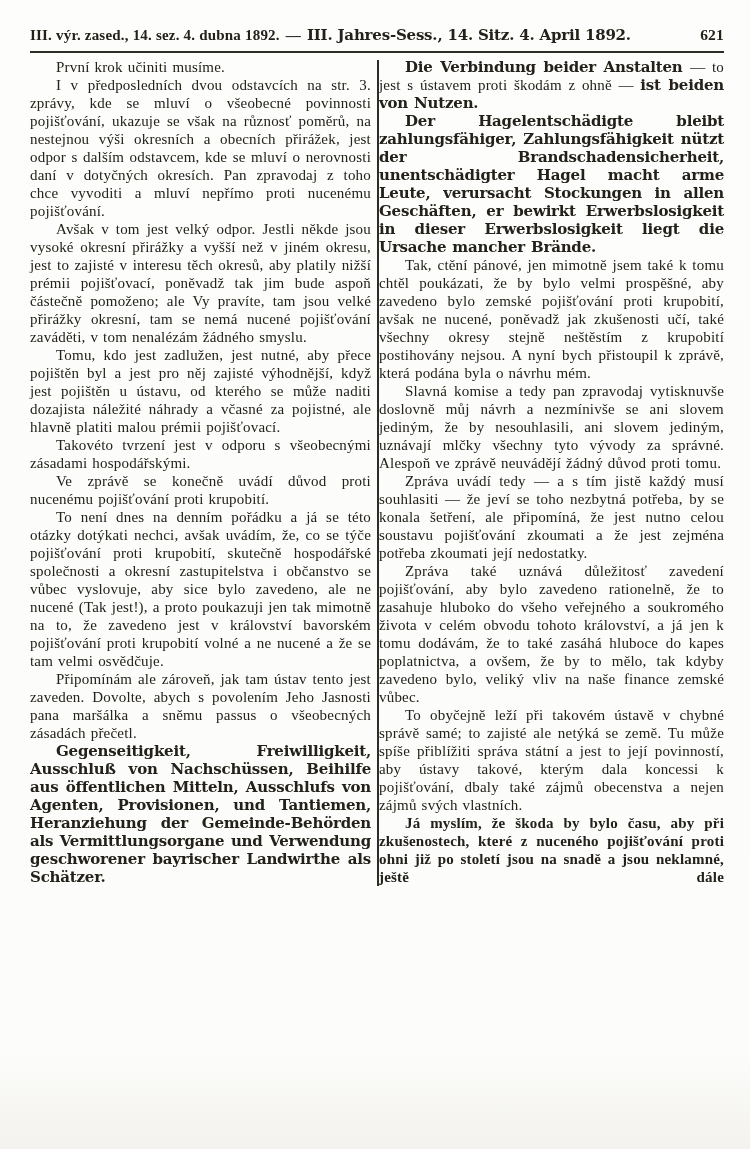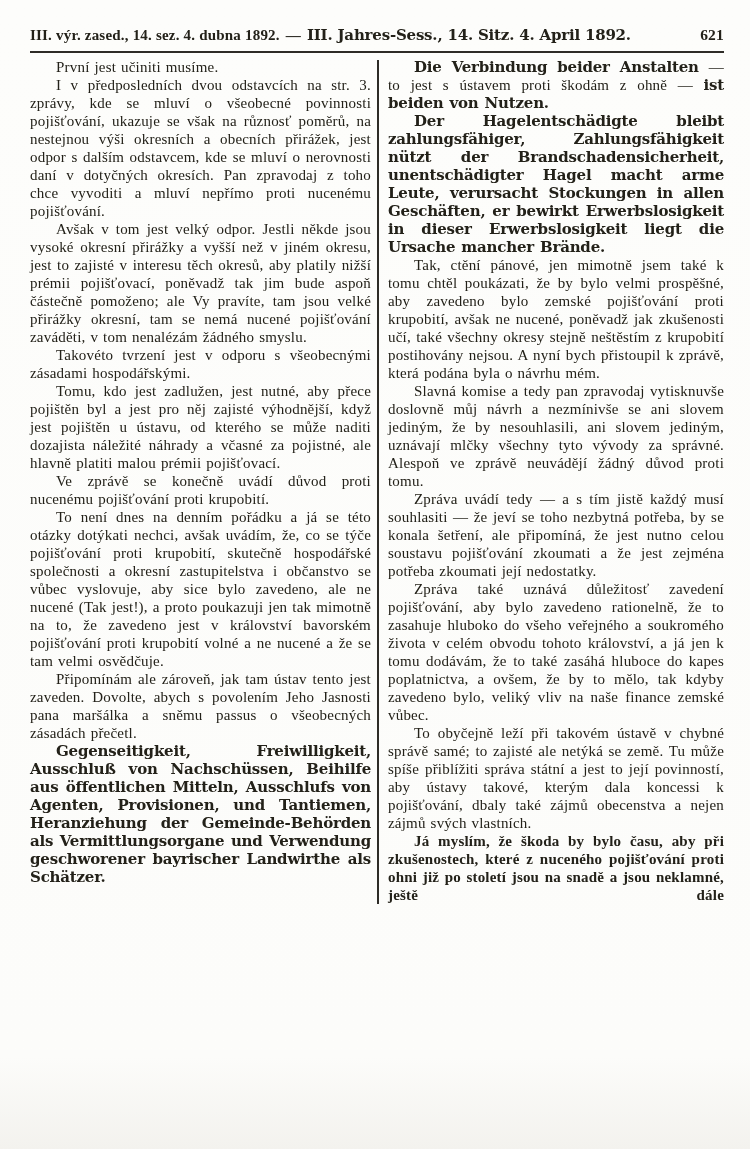--- a/index.html
+++ b/index.html
@@ -44,21 +44,21 @@
   }
   .col {
     font-size: 15px;
     line-height: 18px;
     text-align: justify;
     letter-spacing: 0.2px;
     word-spacing: 1px;
     color: #232119;
   }
   .col-left  { width: 341px; padding-right: 6px; }
-  .col-right { flex: 1; padding-left: 9px; }
+  .col-right { flex: 1; }
   .divider {
     width: 2px;
     background: #2e2c27;
     margin-top: 2px;
   }
   p.para { margin: 0; }
   p.indent { text-indent: 26px; }
   p.jlast { text-align-last: justify; font-weight: bold; }
 </style>
 </head>
@@ -68,25 +68,25 @@
 
   <div class="header">
     <div class="header-left">
       <span>III. výr. zased., 14. sez. 4. dubna 1892.</span><span class="h-sep">—</span><span class="fraktur">III. Jahres-Sess., 14. Sitz. 4. April 1892.</span>
     </div>
     <span class="h-page">621</span>
   </div>
 
   <div class="columns">
     <div class="col col-left" lang="cs">
-        <p class="para indent"><span>První jest učiniti musíme.</span></p>
+        <p class="para indent"><span>První krok učiniti musíme.</span></p>
         <p class="para indent"><span>I v předposledních dvou odstavcích na str. 3. zprávy, kde se mluví o všeobecné povinnosti pojišťování, ukazuje se však na různosť poměrů, na nestejnou výši okresních a obecních přirážek, jest odpor s dalším odstavcem, kde se mluví o nerovnosti daní v dotyčných okresích. Pan zpravodaj z toho chce vyvoditi a mluví nepřímo proti nucenému pojišťování.</span></p>
         <p class="para indent"><span>Avšak v tom jest velký odpor. Jestli někde jsou vysoké okresní přirážky a vyšší než v jiném okresu, jest to zajisté v interesu těch okresů, aby platily nižší prémii pojišťovací, poněvadž tak jim bude aspoň částečně pomoženo; ale Vy pravíte, tam jsou velké přirážky okresní, tam se nemá nucené pojišťování zaváděti, v tom nenalézám žádného smyslu.</span></p>
+        <p class="para indent"><span>Tomu, kdo jest zadlužen, jest nutné, aby přece pojištěn byl a jest pro něj zajisté výhodnější, když jest pojištěn u ústavu, od kterého se může naditi dozajista náležité náhrady a včasné za pojistné, ale hlavně platiti malou prémii pojišťovací.</span></p>
         <p class="para indent"><span>Takovéto tvrzení jest v odporu s všeobecnými zásadami hospodářskými.</span></p>
-        <p class="para indent"><span>Tomu, kdo jest zadlužen, jest nutné, aby přece pojištěn byl a jest pro něj zajisté výhodnější, když jest pojištěn u ústavu, od kterého se může naditi dozajista náležité náhrady a včasné za pojistné, ale hlavně platiti malou prémii pojišťovací.</span></p>
         <p class="para indent"><span>Ve zprávě se konečně uvádí důvod proti nucenému pojišťování proti krupobití.</span></p>
         <p class="para indent"><span>To není dnes na denním pořádku a já se této otázky dotýkati nechci, avšak uvádím, že, co se týče pojišťování proti krupobití, skutečně hospodářské společnosti a okresní zastupitelstva i občanstvo se vůbec vyslovuje, aby sice bylo zavedeno, ale ne nucené (Tak jest!), a proto poukazuji jen tak mimotně na to, že zavedeno jest v království bavorském pojišťování proti krupobití volné a ne nucené a že se tam velmi osvědčuje.</span></p>
         <p class="para indent"><span>Připomínám ale zároveň, jak tam ústav tento jest zaveden. Dovolte, abych s povolením Jeho Jasnosti pana maršálka a sněmu passus o všeobecných zásadách přečetl.</span></p>
         <p class="para indent"><span class="fraktur" lang="de">Gegenseitigkeit, Freiwilligkeit, Ausschluß von Nachschüssen, Beihilfe aus öffentlichen Mitteln, Ausschlufs von Agenten, Provisionen, und Tantiemen, Heranziehung der Gemeinde-Behörden als Vermittlungsorgane und Verwendung geschworener bayrischer Landwirthe als Schätzer.</span></p>
       </div>
     <div class="divider"></div>
     <div class="col col-right" lang="cs">
         <p class="para indent"><span class="fraktur" lang="de">Die Verbindung beider Anstalten </span><span>— to jest s ústavem proti škodám z ohně — </span><span class="fraktur" lang="de">ist beiden von Nutzen.</span></p>
         <p class="para indent"><span class="fraktur" lang="de">Der Hagelentschädigte bleibt zahlungsfähiger, Zahlungsfähigkeit nützt der Brandschadensicherheit, unentschädigter Hagel macht arme Leute, verursacht Stockungen in allen Geschäften, er bewirkt Erwerbslosigkeit in dieser Erwerbslosigkeit liegt die Ursache mancher Brände.</span></p>
         <p class="para indent"><span>Tak, ctění pánové, jen mimotně jsem také k tomu chtěl poukázati, že by bylo velmi prospěšné, aby zavedeno bylo zemské pojišťování proti krupobití, avšak ne nucené, poněvadž jak zkušenosti učí, také všechny okresy stejně neštěstím z krupobití postihovány nejsou. A nyní bych přistoupil k zprávě, která podána byla o návrhu mém.</span></p>

